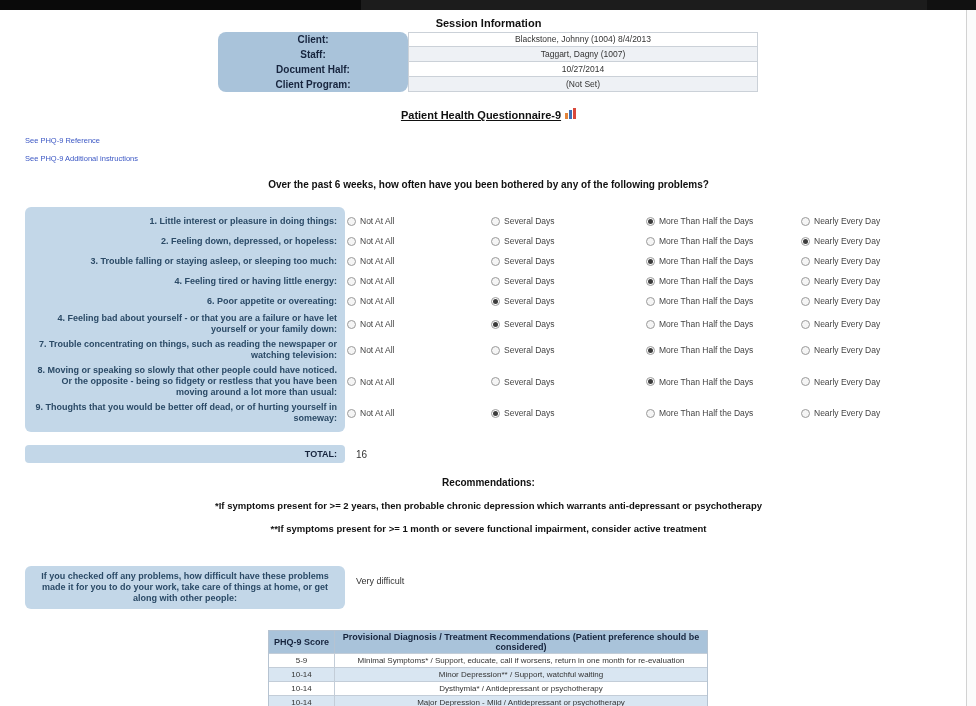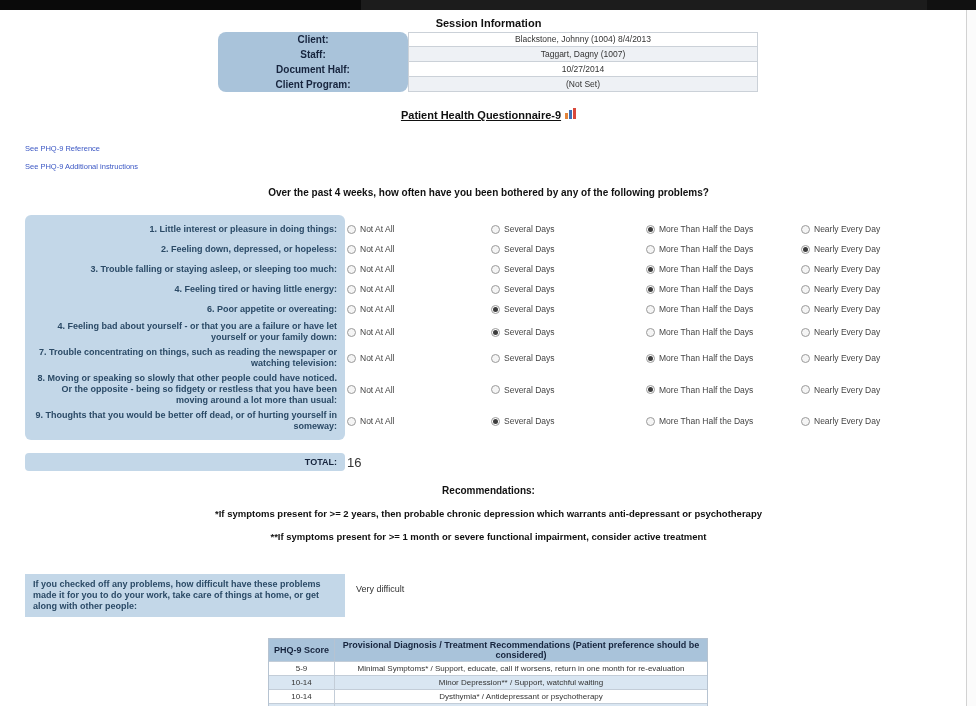--- a/index.html
+++ b/index.html
@@ -36,21 +36,21 @@
   .phq-title { margin-top:16px; font-size:11px; font-weight:bold; color:#111;text-decoration:underline; }
   .chart-icon { display:inline-flex; align-items:flex-end; gap:1px; margin-left:4px; height:11px; }
   .chart-icon i { display:inline-block; width:3px; }
   .chart-icon .b1 { height:6px;  background:#e2843b; }
   .chart-icon .b2 { height:9px;  background:#3f6fb5; }
   .chart-icon .b3 { height:11px; background:#d9483b; }
 
   
   .doc-link { display:block; margin:0 0 0 25px; font-size:7.5px; color:var(--link_blue,#3b57c4);
               text-decoration:none; width:max-content; }
-  .doc-link.first { margin-top:23px; }
+  .doc-link.first { margin-top:15px; }
   .doc-link.second { margin-top:9px; }
 
   .instruction { margin-top:16px; font-size:10px; font-weight:bold; color:#111; }
 
   
   .questions { position:relative; margin:17px 0 0 25px; padding:4px 0 6px 0; }
   .label-bg { position:absolute; left:0; top:0; bottom:0; width:320px;
               background:var(--panel_blue,#c3d7e8); border-radius:6px; }
   .q-row { position:relative; display:grid; grid-template-columns:320px 144px 155px 155px 160px;
            align-items:center; min-height:20px; }
@@ -61,31 +61,31 @@
            border:1px solid #9a9a9a; background:#f5f5f5; display:inline-block; }
   .radio.checked { background:#fff; }
   .radio.checked::after { content:''; display:block; width:5px; height:5px; margin:1px;
                           border-radius:50%; background:#3c3c3c; }
 
   
   .total-row { margin:13px 0 0 25px; display:flex; align-items:center; }
   .total-box { width:320px; height:18px; background:var(--panel_blue,#c3d7e8); border-radius:4px;
                text-align:right; font-size:9px; font-weight:bold; color:#16243d;
                line-height:18px; padding-right:8px; }
-  .total-value { margin-left:2px; font-size:13px; color:#333; }
+  .total-value { margin-left:11px; font-size:10px; color:#333; }
 
   
   .rec-title { margin-top:14px; font-size:10px; font-weight:bold; color:#111; }
   .rec-line { margin-top:12px; font-size:9.5px; font-weight:bold; color:#111; }
 
   
   .difficulty { margin:32px 0 0 25px; display:flex; align-items:center; }
-  .difficulty-box { width:320px; background:var(--panel_blue,#c3d7e8); border-radius:0;
+  .difficulty-box { width:320px; background:var(--panel_blue,#c3d7e8); border-radius:6px;
                     padding:5px 8px; font-size:9px; font-weight:bold; color:#2b4a66;
-                    text-align:left; line-height:11px; }
+                    text-align:center; line-height:11px; }
   .difficulty-answer { margin-left:11px; font-size:9px; color:#333; align-self:flex-start; margin-top:10px; }
 
   
   .score-table { margin:21px 0 0 268px; width:440px; border:1px solid #b6c3d1; }
   .score-header { display:grid; grid-template-columns:65px 373px; background:var(--header_blue,#a9c3da); }
   .score-header div { font-size:9px; font-weight:bold; color:#16243d; text-align:center;
                       padding:1px 2px; line-height:10px; display:flex; align-items:center; justify-content:center; }
   .score-header div:last-child { border-left:1px solid #b6c3d1; }
   .score-row { display:grid; grid-template-columns:65px 373px; background:#fff; border-top:1px solid #c3cdd8; }
   .score-row:nth-child(odd) { background:var(--row_alt,#d9e6f2); }
@@ -131,21 +131,21 @@
     <span>Patient Health Questionnaire-9</span><span class="chart-icon">
         <i class="b1"></i>
         <i class="b2"></i>
         <i class="b3"></i>
       </span>
   </div>
 
   <a href="#" class="doc-link first">See PHQ-9 Reference</a>
   <a href="#" class="doc-link second">See PHQ-9 Additional instructions</a>
 
-  <div class="instruction center">Over the past 4 weeks, how often have you been bothered by any of the following problems?</div>
+  <div class="instruction center">Over the past 6 weeks, how often have you been bothered by any of the following problems?</div>
 
   <div class="questions">
     <div class="label-bg"></div>
 
       <div class="q-row">
         <div class="q-label">1. Little interest or pleasure in doing things:</div>
         <div class="q-opt">
           <span class="radio"></span>
           <span>Not At All</span>
         </div>

